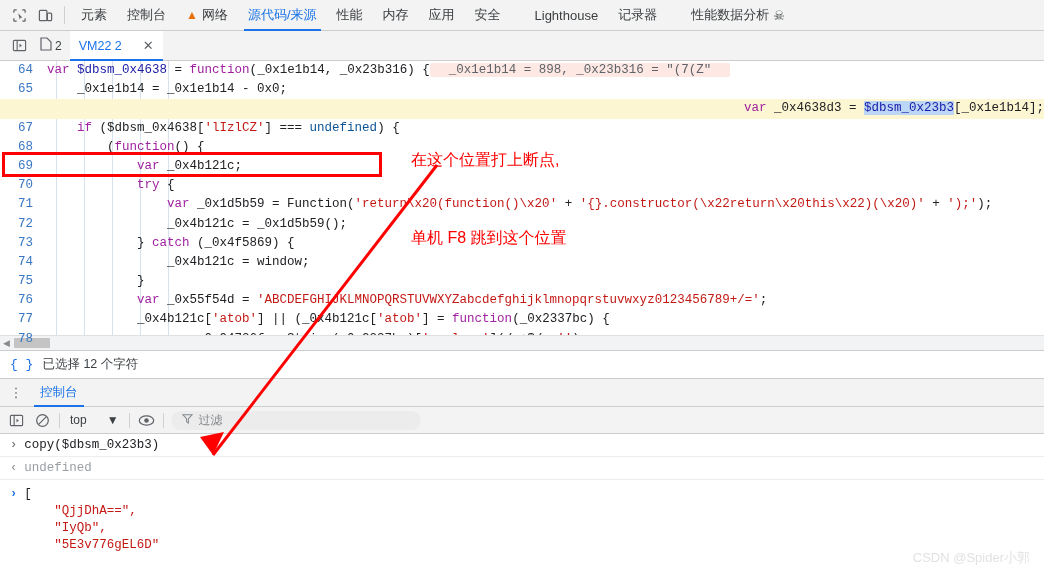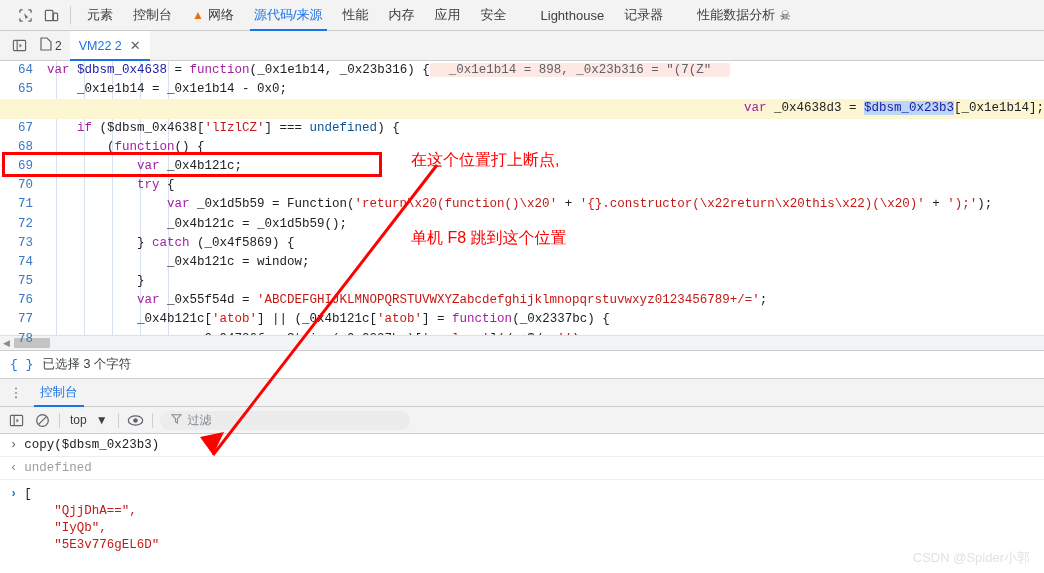--- a/index.html
+++ b/index.html
@@ -8,21 +8,21 @@
     background:#ffffff;
     font-family:"Liberation Sans", sans-serif;
     font-size:12px;color:#202124;
     position:relative;
   }
 
   
   .devtools-tabbar{
     height:31px;display:flex;align-items:center;
     background:#f3f3f3;border-bottom:1px solid #cdcdcd;
-    padding-left:12px;box-sizing:border-box;
+    padding-left:6px;box-sizing:border-box;
   }
   .dt-icon-btn{
     width:26px;height:26px;display:flex;align-items:center;justify-content:center;
     color:#5f6368;
   }
   .dt-sep{width:1px;height:18px;background:#d0d0d0;margin:0 6px;}
   .dt-tab{
     height:31px;display:flex;align-items:center;gap:4px;
     padding:0 10px;box-sizing:border-box;
     font-size:13px;color:#3c4043;white-space:nowrap;
@@ -34,21 +34,21 @@
   }
   .warn-tri{color:#e8710a;font-size:12px;line-height:1;}
 
   
   .file-tabbar{
     height:30px;display:flex;align-items:center;
     background:#f3f3f3;border-bottom:1px solid #cdcdcd;
     padding-left:6px;box-sizing:border-box;
   }
   .file-tab{
-    height:30px;display:flex;align-items:center;gap:5px;
+    height:30px;display:flex;align-items:center;gap:18px;
     padding:0 9px;box-sizing:border-box;font-size:12.5px;
     color:#1a73e8;position:relative;background:#fff;
   }
   .file-tab:after{
     content:"";position:absolute;left:0;right:0;bottom:0;height:2px;background:#1a73e8;
   }
   .file-tab .close{color:#5f6368;font-size:13px;margin-left:3px;}
   .page-count{display:flex;align-items:center;gap:3px;color:#3c4043;font-size:12px;padding:0 8px;}
 
   
@@ -134,21 +134,21 @@
     font-size:12.5px;color:#1a73e8;position:relative;
   }
   .drawer-tab:after{content:"";position:absolute;left:4px;right:4px;bottom:0;height:2px;background:#1a73e8;}
 
   .console-toolbar{
     height:27px;display:flex;align-items:center;gap:7px;padding:0 7px;
     box-sizing:border-box;background:#f3f3f3;border-bottom:1px solid #cdcdcd;
   }
   .ct-icon{width:19px;height:19px;display:flex;align-items:center;justify-content:center;color:#5f6368;}
   .ct-sep{width:1px;height:15px;background:#d0d0d0;}
-  .ctx-select{display:flex;align-items:center;gap:9px;font-size:12px;color:#3c4043;padding:0 3px;}
+  .ctx-select{display:flex;align-items:center;gap:20px;font-size:12px;color:#3c4043;padding:0 3px;}
   .filter-box{
     display:flex;align-items:center;gap:6px;background:#ececec;border-radius:11px;
     height:19px;padding:0 11px;box-sizing:border-box;color:#80868b;font-size:12px;min-width:250px;
   }
 
   .console-body{background:#fff;}
   .c-row{
     display:flex;align-items:flex-start;gap:7px;padding:3px 10px;box-sizing:border-box;
     border-bottom:1px solid #ededed;min-height:19px;
     font-family:"Liberation Mono","DejaVu Sans Mono",monospace;font-size:12.5px;
@@ -269,21 +269,21 @@
   <div>单机 F8 跳到这个位置</div>
 </div>
 
 <svg class="arrow-svg">
   <line x1="437" y1="165" x2="213" y2="455" stroke="#ff0000" stroke-width="3"></line>
   <polygon points="213,455 224,432 200,437" fill="#ff0000"></polygon>
 </svg>
 
 <div class="statusbar">
   <span class="braces">{ }</span>
-  <span>已选择 3 个字符</span>
+  <span>已选择 12 个字符</span>
 </div>
 
 <div class="drawer-tabbar">
   <span class="kebab">⋮</span>
   <div class="drawer-tab">
     <span>控制台</span>
   </div>
 </div>
 
 <div class="console-toolbar">

